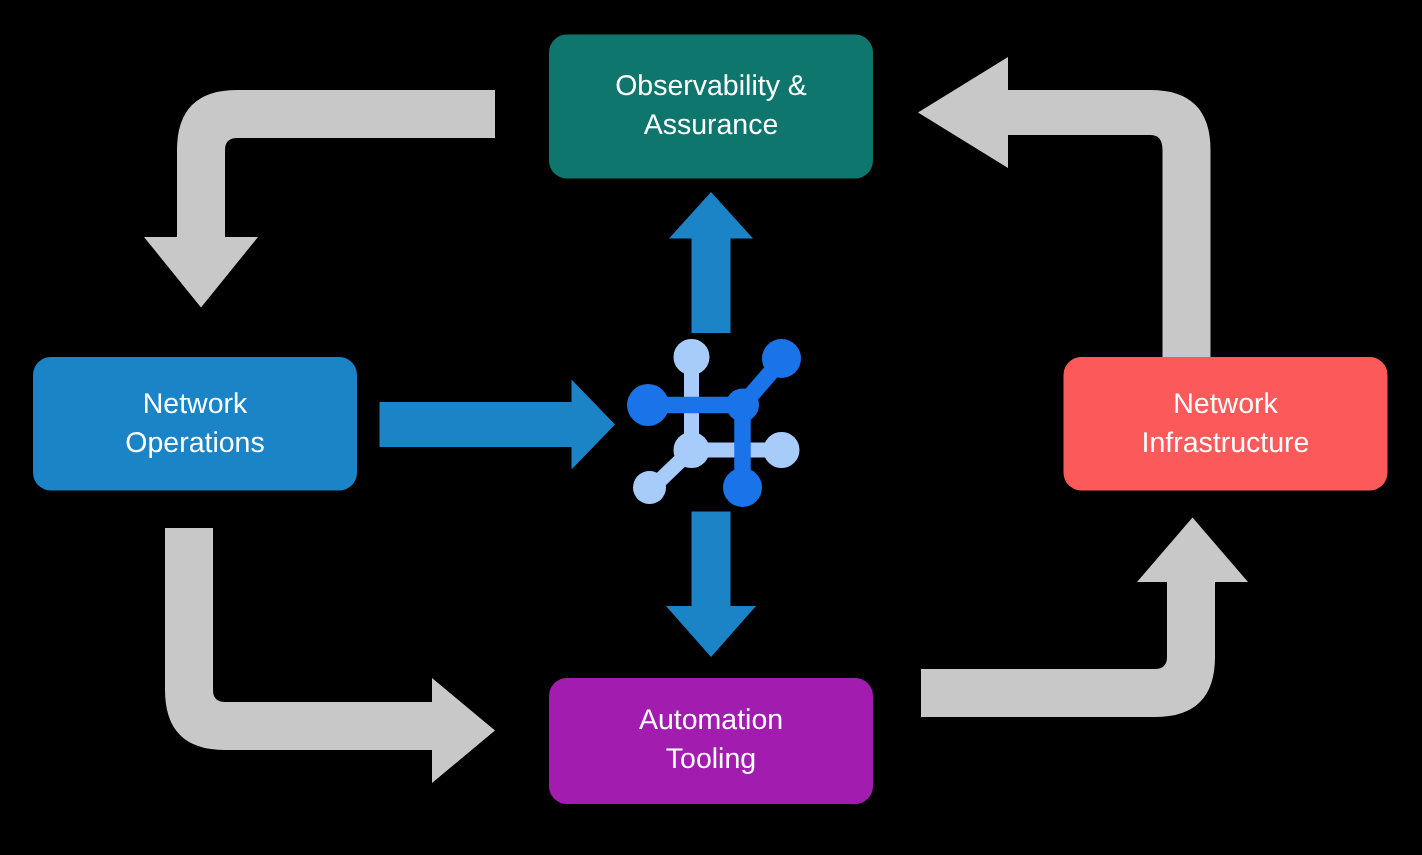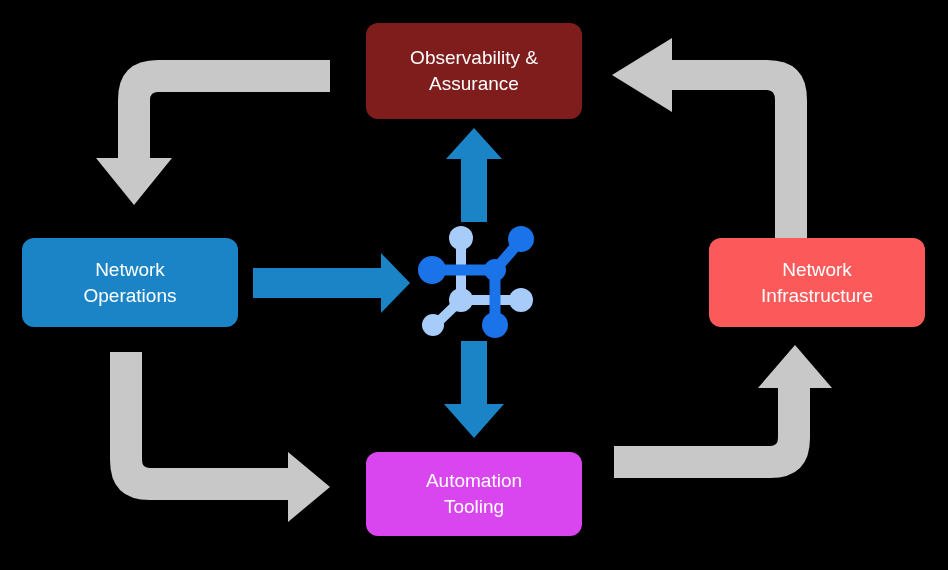--- a/index.html
+++ b/index.html
@@ -102,33 +102,33 @@
       <circle cx="521" cy="300" r="12" fill="#a8ccfa"></circle>
       <circle cx="433" cy="325" r="11" fill="#a8ccfa"></circle>
 
       <circle cx="432" cy="270" r="14" fill="#1a73e8"></circle>
       <circle cx="495" cy="270" r="11" fill="#1a73e8"></circle>
       <circle cx="521" cy="239" r="13" fill="#1a73e8"></circle>
       <circle cx="495" cy="325" r="13" fill="#1a73e8"></circle>
     </g>
   </svg>
 
-  <div class="node-box" id="box-observability" style="background: #7f1d1d; color: rgb(255, 255, 255);">
+  <div class="node-box" id="box-observability" style="background: #0f766e; color: rgb(255, 255, 255);">
     <span class="node-label">Observability &amp;
 Assurance</span>
   </div>
 
   <div class="node-box" id="box-netops" style="background: rgb(27, 132, 198); color: rgb(255, 255, 255);">
     <span class="node-label">Network
 Operations</span>
   </div>
 
   <div class="node-box" id="box-netinfra" style="background: rgb(252, 90, 90); color: rgb(255, 255, 255);">
     <span class="node-label">Network
 Infrastructure</span>
   </div>
 
-  <div class="node-box" id="box-automation" style="background: #d946ef; color: rgb(255, 255, 255);">
+  <div class="node-box" id="box-automation" style="background: #a21caf; color: rgb(255, 255, 255);">
     <span class="node-label">Automation
 Tooling</span>
   </div>
 
 </div>
 
 </body></html>

